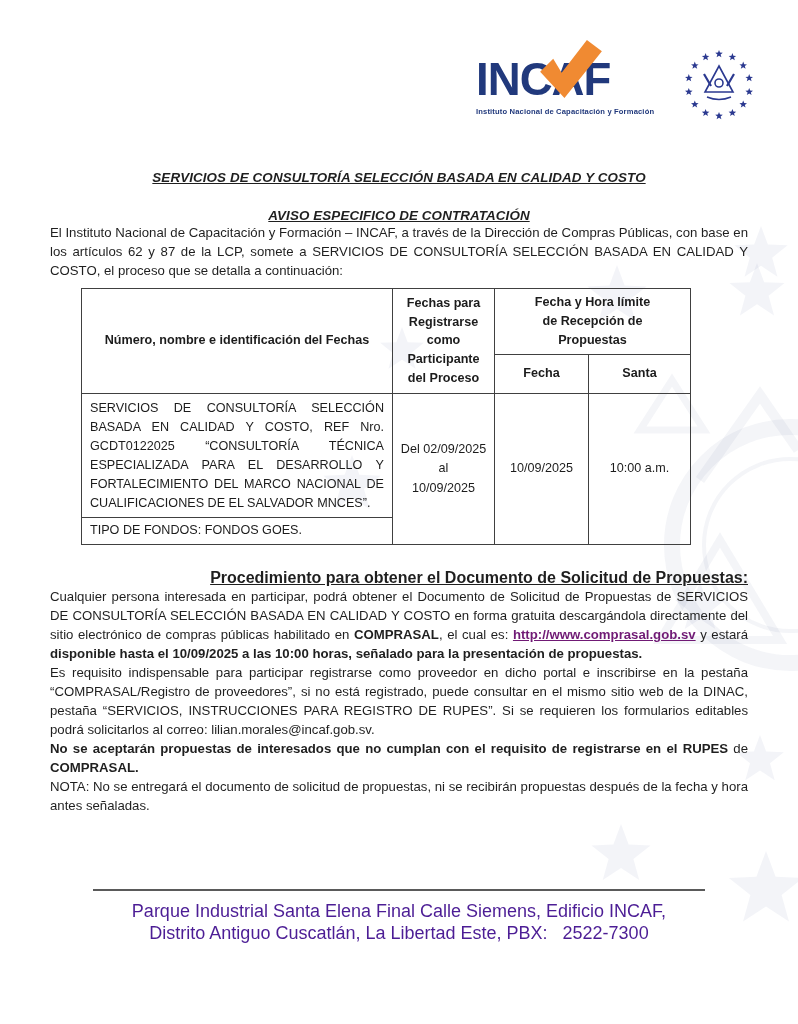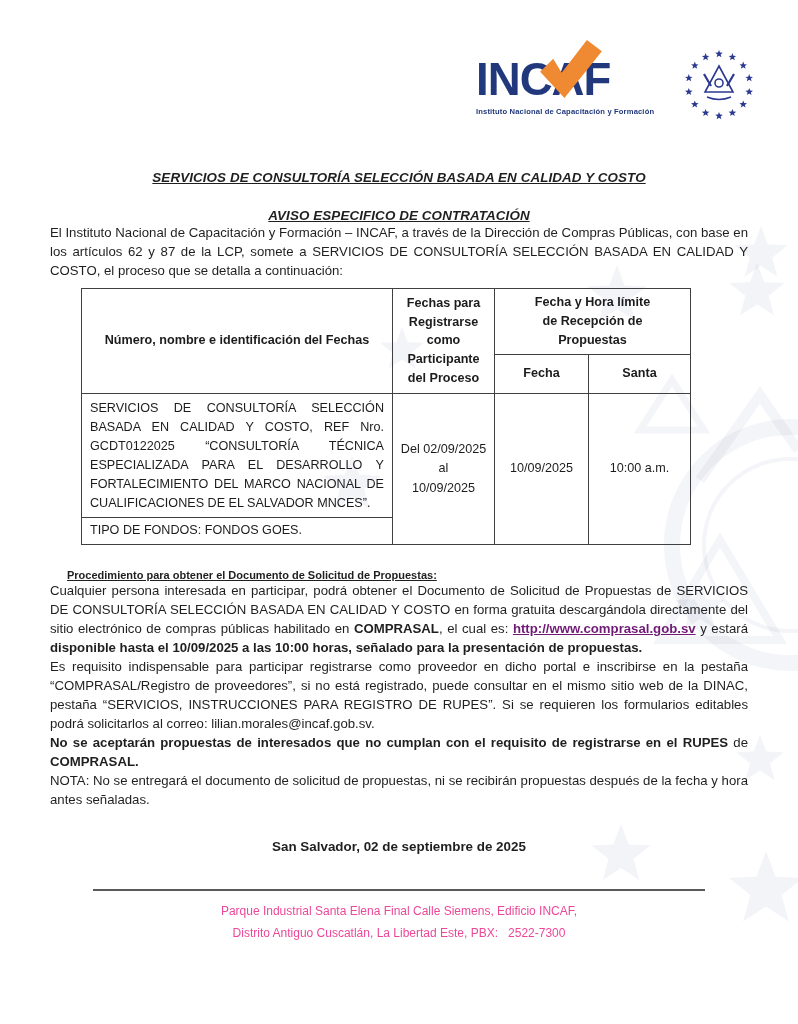--- a/index.html
+++ b/index.html
@@ -38,33 +38,33 @@
     font-size:12.6px;color:#1c1c1c;
   }
   table.proc th,table.proc td{border:1.4px solid #404040;}
   table.proc th{font-weight:700;text-align:center;vertical-align:middle;padding:4px 12px;line-height:1.5;}
   td.cell-process{padding:0;vertical-align:top;}
   .p-main{padding:5px 8px 3px;line-height:1.52;text-align:justify;}
   .p-funds{border-top:1.4px solid #404040;padding:4px 8px 5px;line-height:1.4;text-align:left;}
   td.cell-mid{text-align:center;vertical-align:middle;line-height:1.55;padding:4px 3px;}
   
   .sec-heading{
-    margin:24px 17px 0;font-size:11px;font-weight:700;text-decoration:underline;text-align:left;
+    margin:24px 0 0;font-size:16px;font-weight:700;text-decoration:underline;text-align:right;
   }
   .p1{margin-top:16px;}
   .warn{margin-top:12px;font-weight:700;}
   .warn .reg{font-weight:400;}
   .note{margin-top:14px;}
   .b{font-weight:700;}
   .link{font-weight:700;text-decoration:underline;color:#701a75;}
   .dateline{margin-top:30px;text-align:center;font-size:13.4px;font-weight:700;}
   
   .footer{position:absolute;left:0;right:0;top:889px;z-index:1;}
   .footer-rule{width:612px;margin:0 auto;border-top:2px solid #5a5a5a;}
-  .footer-addr{margin-top:9px;text-align:center;font-size:12px;line-height:22px;color:#ec4899;}
+  .footer-addr{margin-top:9px;text-align:center;font-size:18px;line-height:22px;color:#4c1d95;}
 </style>
 </head>
 <body>
 
 <div class="page">
 
   <div class="wm">
     <svg width="798" height="1024" viewBox="0 0 798 1024" style="left:0;top:0;">
       <defs>
         <path id="wm-star" d="M0,-50 L12.3,-17 L47.6,-15.5 L20,6.5 L29.4,40.5 L0,21 L-29.4,40.5 L-20,6.5 L-47.6,-15.5 L-12.3,-17 Z"></path>
@@ -172,21 +172,20 @@
     <p class="sec-heading">Procedimiento para obtener el Documento de Solicitud de Propuestas:</p>
 
     <p class="doc p1"><span>Cualquier persona interesada en participar, podrá obtener el Documento de Solicitud de Propuestas de SERVICIOS DE CONSULTORÍA SELECCIÓN BASADA EN CALIDAD Y COSTO en forma gratuita descargándola directamente del sitio electrónico de compras públicas habilitado en </span><span class="b">COMPRASAL</span><span>, el cual es: </span><span class="link">http://www.comprasal.gob.sv</span><span> y estará </span><span class="b">disponible hasta el 10/09/2025 a las 10:00 horas, señalado para la presentación de propuestas.</span></p>
 
     <p class="doc">Es requisito indispensable para participar registrarse como proveedor en dicho portal e inscribirse en la pestaña “COMPRASAL/Registro de proveedores”, si no está registrado, puede consultar en el mismo sitio web de la DINAC, pestaña “SERVICIOS, INSTRUCCIONES PARA REGISTRO DE RUPES”. Si se requieren los formularios editables podrá solicitarlos al correo: lilian.morales@incaf.gob.sv.</p>
 
     <p class="doc warn"><span>No se aceptarán propuestas de interesados que no cumplan con el requisito de registrarse en el RUPES</span><span class="reg"> de </span><span>COMPRASAL.</span></p>
 
     <p class="doc note">NOTA: No se entregará el documento de solicitud de propuestas, ni se recibirán propuestas después de la fecha y hora antes señaladas.</p>
 
-    <p class="dateline">San Salvador, 02 de septiembre de 2025</p>
   </div>
 
   <div class="footer">
     <div class="footer-rule"></div>
     <div class="footer-addr">
       <div>Parque Industrial Santa Elena Final Calle Siemens, Edificio INCAF,</div>
       <div>Distrito Antiguo Cuscatlán, La Libertad Este, PBX:&nbsp;&nbsp; 2522-7300</div>
     </div>
   </div>
 

